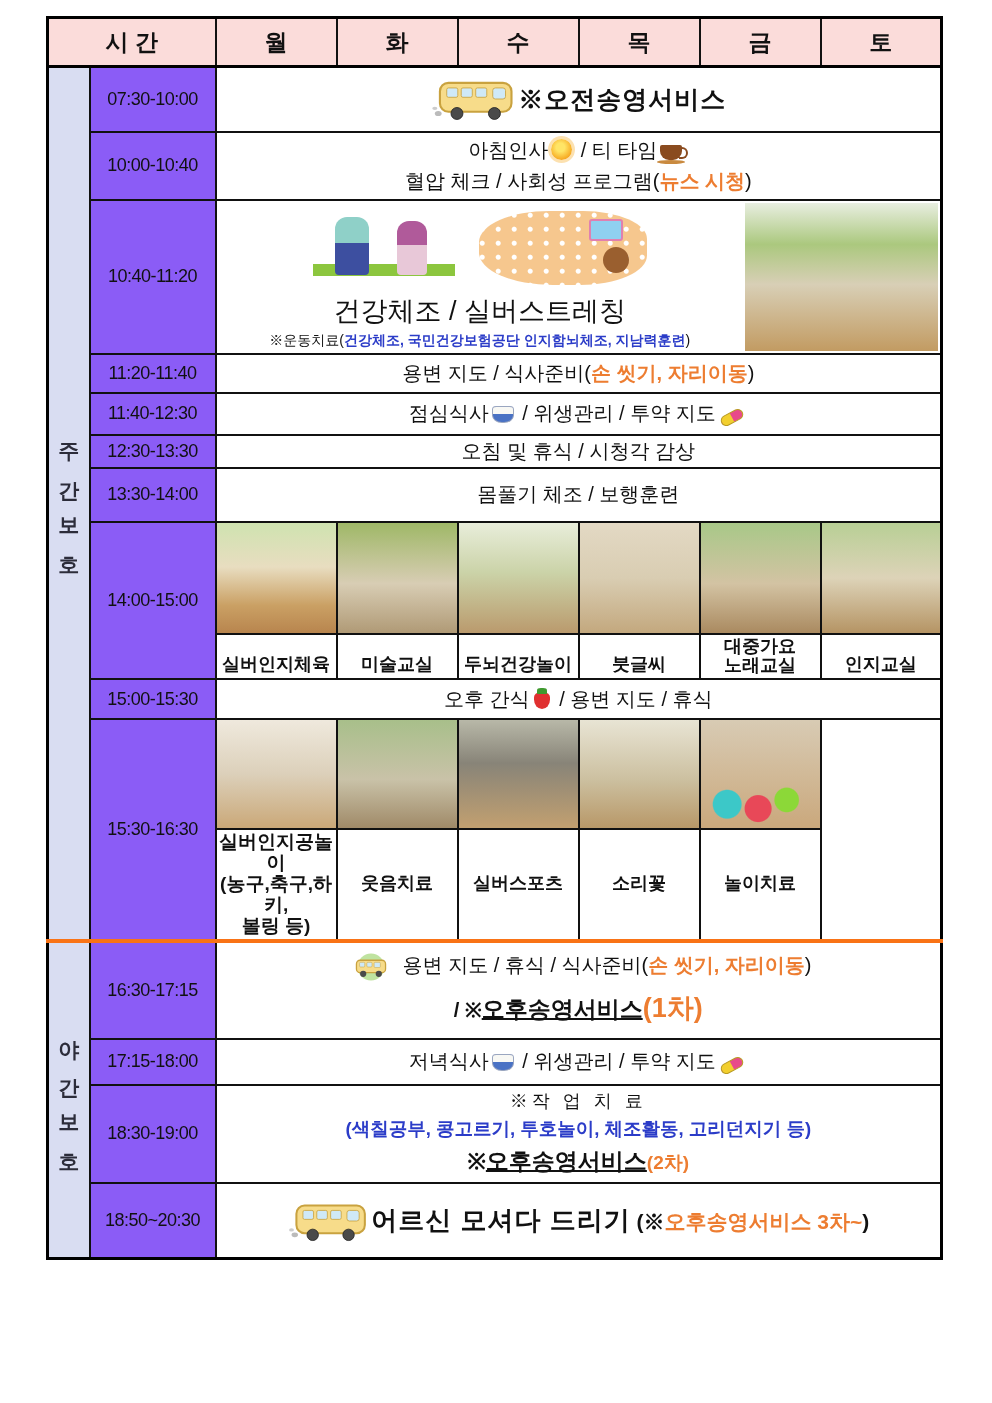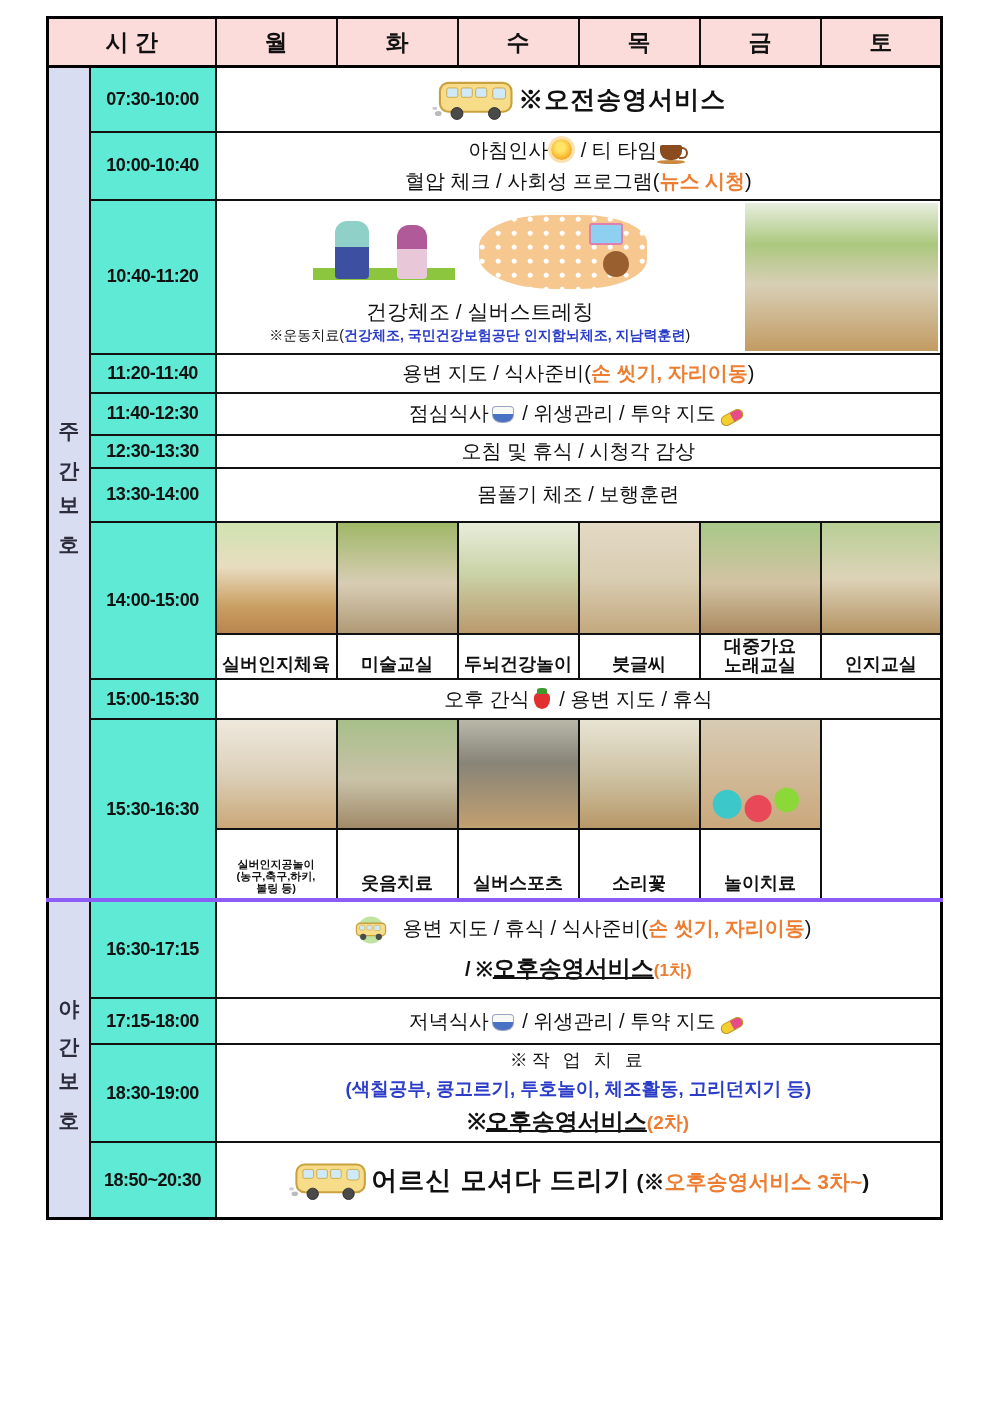--- a/index.html
+++ b/index.html
@@ -19,21 +19,21 @@
   .col-time  { width:126px; }
   .col-day   { width:121px; }
 
   tr.hdr td { background:#fbdcda; height:49px; font-size:23px; font-weight:800;
               border-bottom:3px solid #000; }
 
   td.groupcell { background:#d9ddf2; padding:0; }
   .vlabel { writing-mode:vertical-rl; text-orientation:upright; margin:0 auto;
             font-size:21px; font-weight:600; letter-spacing:17px; color:#2c2c3a; }
 
-  td.time { font-size:18px; font-weight:700; letter-spacing:-0.5px; background:#5eead4; }
+  td.time { font-size:18px; font-weight:400; letter-spacing:-0.5px; background:#8b5cf6; }
 
   td.content { background:#fff; font-size:20px; padding:2px 4px; }
   .line { display:block; line-height:1.55; }
   .accent-orange { color:#ED7D31; font-weight:700; }
   .accent-blue   { color:#2B3CC8; font-weight:700; }
   .big-service { font-size:23px; font-weight:800; text-decoration:underline;
                  text-decoration-thickness:2px; }
   .service-row1 { font-size:25px; font-weight:800; letter-spacing:1px; }
   .dropoff-main { font-size:26px; font-weight:800; letter-spacing:1px; }
   .dropoff-par  { font-size:21px; font-weight:800; }
@@ -98,29 +98,29 @@
                      radial-gradient(circle at 72% 74%, #8cd838 0 10%, transparent 11%),
                      linear-gradient(180deg,#d8cbb4 0%,#caa87c 100%); }
   .ph-class { background:linear-gradient(180deg,#e8eee0 0%,#abc87e 28%,#d8cfb6 55%,#c29b62 100%); }
 
   td.photocell { padding:0; vertical-align:top; }
   .photocell .photo { height:112px; border-bottom:2px solid #111; }
   .photocell .cap { display:flex; flex-direction:column; justify-content:flex-end;
                     min-height:42px; font-weight:800; font-size:18px; line-height:1.1; padding:2px 0; }
   tr.r1530 .photocell .photo { height:110px; }
   tr.r1530 .photocell .cap { min-height:66px; }
-  .cap .small { font-size:11px; font-weight:800; }
+  .cap .small { font-size:19px; font-weight:800; }
 
   td.exercise-cell { position:relative; padding:0; }
   .ex-photo { position:absolute; top:2px; right:2px; bottom:2px; width:193px; }
   .ex-inner { margin-right:197px; }
-  .ex-main { font-size:21px; line-height:1.4; margin-top:8px; }
+  .ex-main { font-size:27px; line-height:1.4; margin-top:8px; }
   .ex-sub { font-size:14px; line-height:1.4; }
 
-  tr.night-first td { border-top:4px solid #8b5cf6; }
+  tr.night-first td { border-top:4px solid #f97316; }
 </style>
 </head>
 <body>
 <div class="page">
 
 
 <table class="sched">
   <colgroup>
     <col class="col-group">
         <col class="col-time">
@@ -320,21 +320,21 @@
           <rect x="22" y="14" width="56" height="24" rx="7" fill="#f7dc8a" stroke="#c9a23f" stroke-width="2.5"></rect>
           <rect x="28" y="18" width="10" height="9" rx="2" fill="#cfe9f7" stroke="#c9a23f"></rect>
           <rect x="42" y="18" width="10" height="9" rx="2" fill="#cfe9f7" stroke="#c9a23f"></rect>
           <rect x="56" y="18" width="12" height="10" rx="2" fill="#cfe9f7" stroke="#c9a23f"></rect>
           <circle cx="35" cy="40" r="6" fill="#4a4a4a"></circle>
                 <circle cx="65" cy="40" r="6" fill="#4a4a4a"></circle>
         </svg>
         <span>용변 지도 / 휴식 / 식사준비(</span><span class="accent-orange">손 씻기, 자리이동</span><span>)</span>
       </span>
       <span class="line" style="margin-top:4px">
-        <span style="font-weight:700">/ ※</span><span class="big-service">오후송영서비스</span><span class="accent-orange" style="font-size:17px">(1차)</span>
+        <span style="font-weight:700">/ ※</span><span class="big-service">오후송영서비스</span><span class="accent-orange" style="font-size:27px">(1차)</span>
       </span>
     </td>
   </tr>
 
   <tr>
     <td class="time" style="height:46px">17:15-18:00</td>
     <td colspan="6" class="content">
       <span>저녁식사</span><span class="ic ic-rice"></span><span> / 위생관리 / 투약 지도</span><span class="ic ic-pill"></span>
     </td>
   </tr>

